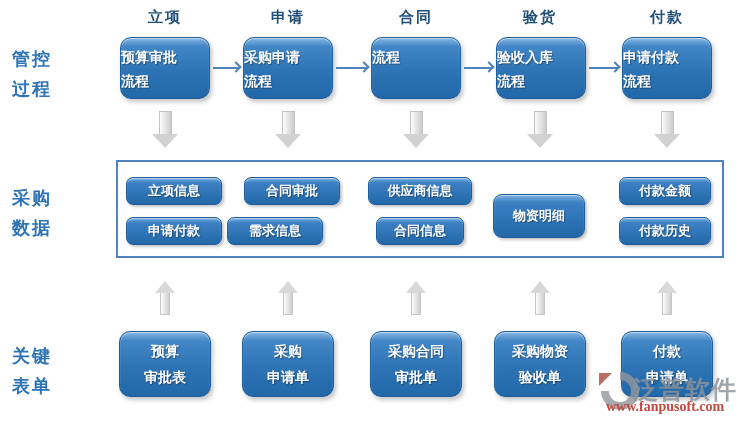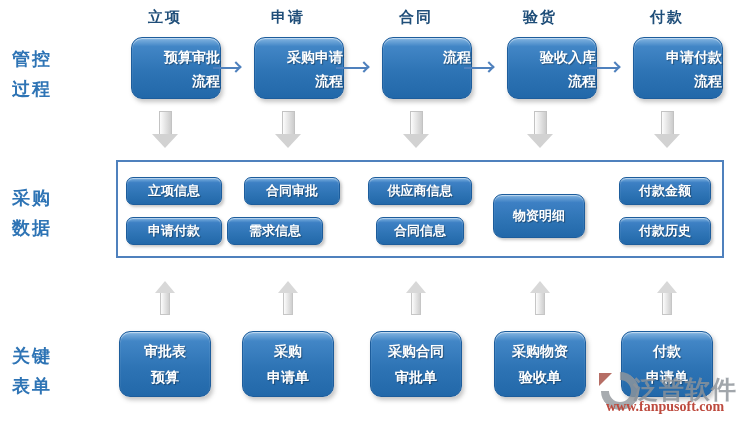--- a/index.html
+++ b/index.html
@@ -11,24 +11,23 @@
   .stage-label{
     position:absolute;top:8px;width:60px;text-align:center;
     font-size:15px;font-weight:bold;color:#1f4e79;letter-spacing:2px;
   }
   
   .pbox{
     position:absolute;top:37px;width:90px;height:62px;border-radius:11px;
     background:linear-gradient(180deg,#85b6e2 0%,#4286c6 14%,#2e74b5 55%,#2268a9 100%);
     border:1px solid #1d5d9c;
     box-shadow:inset 0 1px 1px rgba(255,255,255,.55), 2px 3px 4px rgba(90,90,90,.35);
-    color:#fff;font-size:14px;font-weight:bold;text-align:right;
+    color:#fff;font-size:14px;font-weight:bold;text-align:left;
     padding-top:7px;line-height:24px;box-sizing:border-box;
     text-shadow:1px 1px 1px rgba(0,0,0,.35);
-    margin-left:11px;
   }
   
   .harrow{position:absolute;top:67px;height:2px;background:#4f81bd;}
   .harrow::after{
     content:"";position:absolute;right:-1px;top:-4px;width:8px;height:8px;
     border-top:2px solid #4f81bd;border-right:2px solid #4f81bd;
     transform:rotate(45deg);box-sizing:border-box;
   }
   
   .arrow-down{position:absolute;top:111px;width:26px;}
@@ -174,22 +173,22 @@
   <div class="arrow-up" style="left:530px">
       <div class="au-head"></div>
       <div class="au-shaft"></div>
     </div>
   <div class="arrow-up" style="left:657px">
       <div class="au-head"></div>
       <div class="au-shaft"></div>
     </div>
 
   <div class="fbox" style="left:119px">
+    <div>预算</div>
     <div>审批表</div>
-    <div>预算</div>
   </div>
   <div class="fbox" style="left:242px">
     <div>采购</div>
     <div>申请单</div>
   </div>
   <div class="fbox" style="left:370px">
     <div>采购合同</div>
     <div>审批单</div>
   </div>
   <div class="fbox" style="left:494px">

